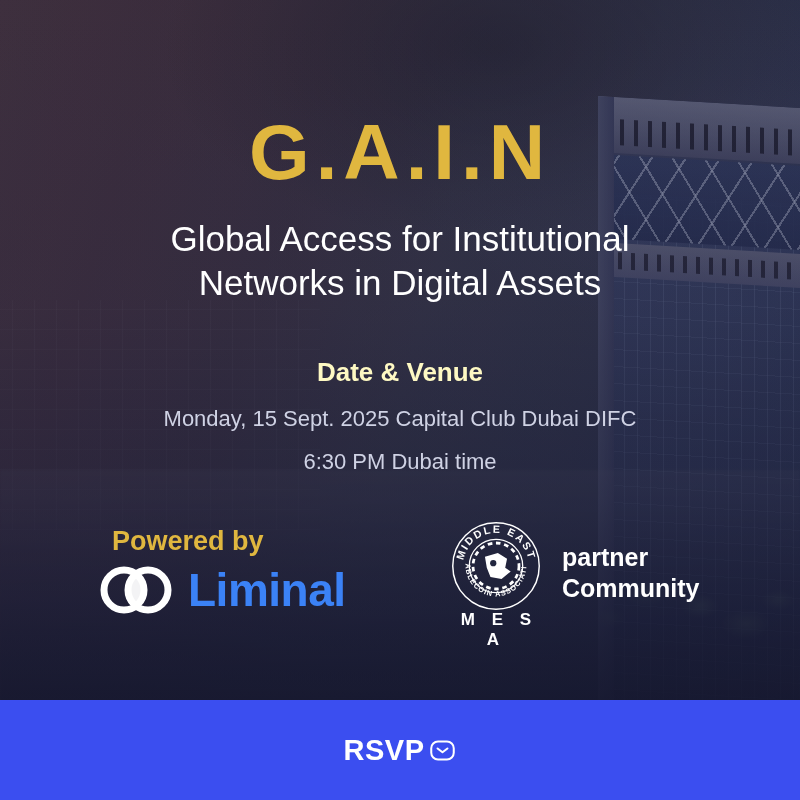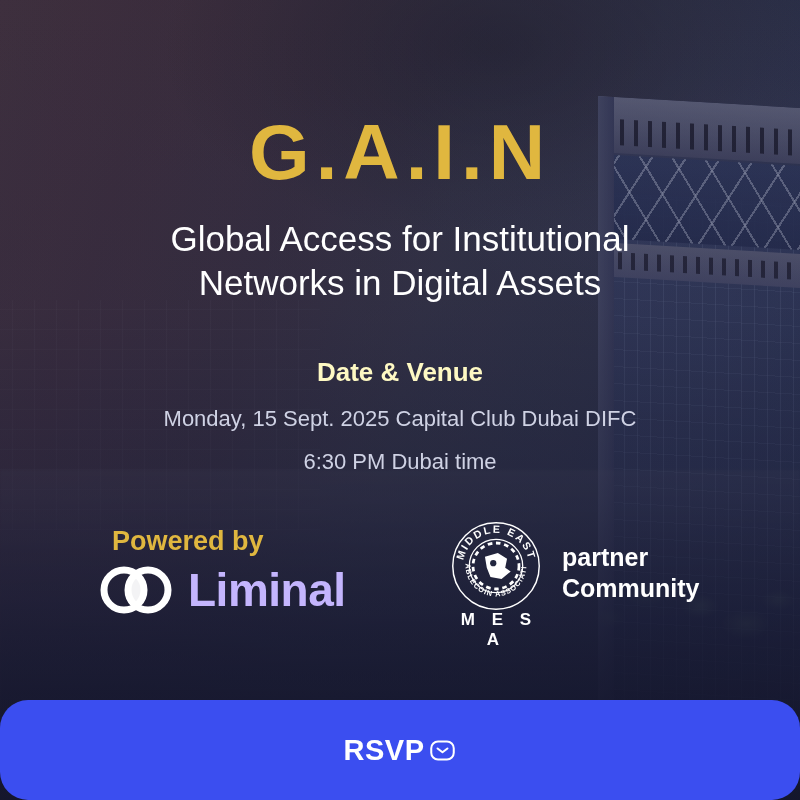--- a/index.html
+++ b/index.html
@@ -201,21 +201,21 @@
     color: #e0b73f;
     font-size: 27px;
     font-weight: bold;
   }
   .liminal {
     position: absolute; left: 100px; top: 54px;
     display: flex; align-items: center; gap: 14px;
   }
   .liminal-mark { width: 74px; height: 48px; display: block; }
   .liminal-word {
-    color: #c4b5fd;
+    color: #3b82f6;
     font-size: 46px;
     font-weight: bold;
     letter-spacing: -0.5px;
     line-height: 1;
   }
 
   .mesa {
     position: absolute; left: 444px; top: 8px;
     width: 104px; text-align: center;
   }
@@ -241,21 +241,20 @@
   
   .rsvp-bar {
     position: absolute;
     left: 0; right: 0; bottom: 0;
     height: 100px;
     background: #3b4ef0;
     display: flex;
     align-items: center;
     justify-content: center;
     gap: 5px;
-    border-radius: 28px;
   }
   .rsvp-label {
     color: #ffffff;
     font-size: 29px;
     font-weight: bold;
     letter-spacing: 0.5px;
   }
   .rsvp-contact {
     display: flex; align-items: center; gap: 13px;
   }

